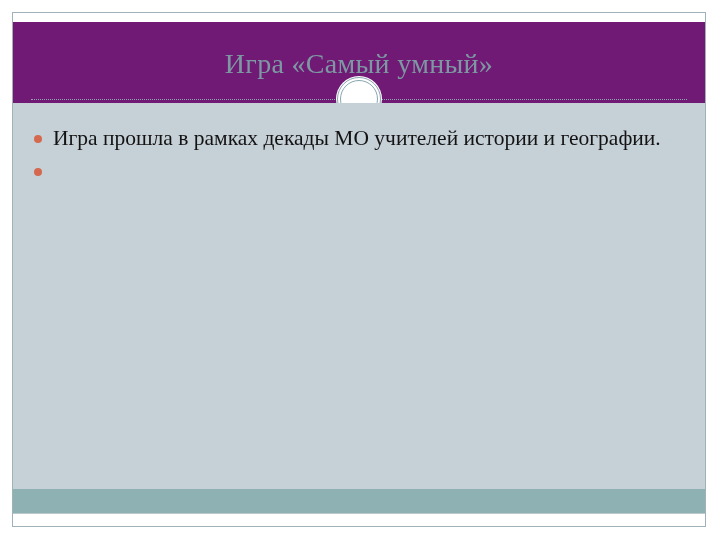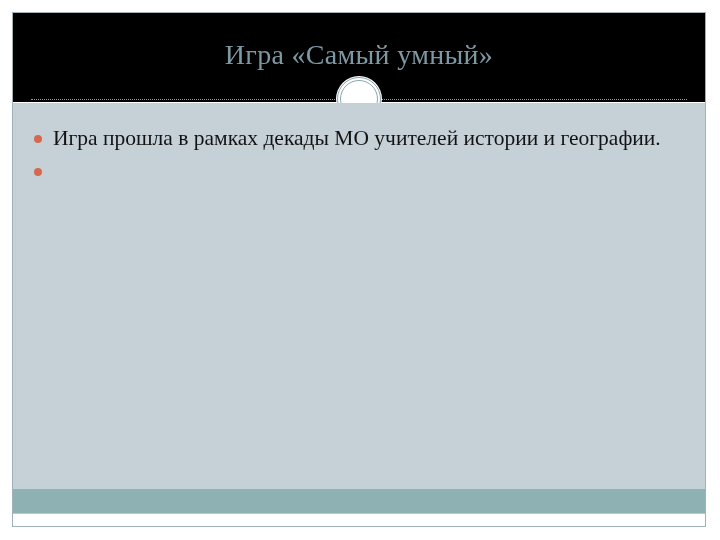--- a/index.html
+++ b/index.html
@@ -23,24 +23,24 @@
     box-sizing: border-box;
     border: 1px solid #9fb2b8;
     background: #ffffff;
     overflow: hidden;
   }
 
   
   #header {
     position: absolute;
     left: 0;
-    top: 0;
+    top: 9px;
     width: 100%;
     height: 89px;
-    background: #000000;
+    background: #701a75;
   }
 
   #title {
     position: absolute;
     left: 0;
     right: 0;
     top: 25px;
     text-align: center;
     font-size: 28px;
     line-height: 34px;

